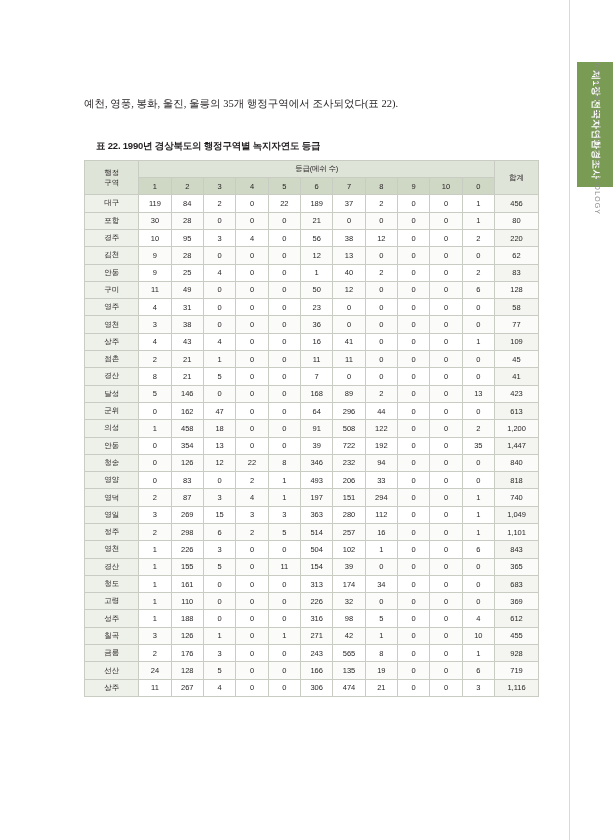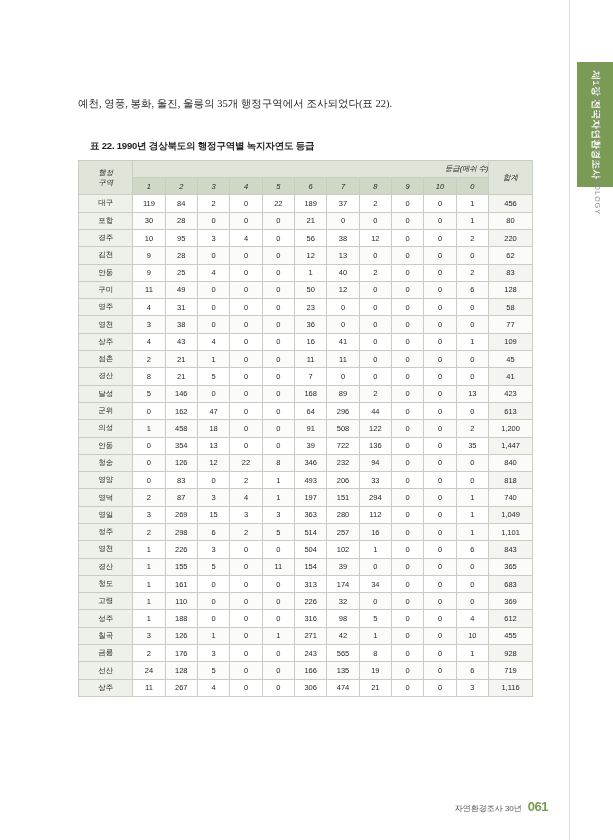--- a/index.html
+++ b/index.html
@@ -43,21 +43,21 @@
     transform-origin: 100% 0;
     transform: rotate(90deg);
     font-size: 7px;
     letter-spacing: 1.1px;
     color: #8c8c8c;
   }
 
   
   .page {
     position: absolute;
-    left: 78px; top: 0;
+    left: 84px; top: 0;
     width: 470px; height: 840px;
   }
 
   .lead {
     font-family: "Liberation Serif", serif;
     font-size: 10.5px;
     color: #231f20;
     margin-top: 96px;
     line-height: 1.5;
   }
@@ -83,27 +83,26 @@
     vertical-align: middle;
     padding: 0;
     height: 17.3px;
     font-weight: normal;
     color: #231f20;
   }
   thead th {
     background: #dfe4d8;
     font-weight: bold;
     font-size: 7.5px;
-    font-style: italic;
   }
   thead th.hdr-region {
     width: 52px;
     line-height: 1.25;
   }
-  thead th.hdr-grade-group { letter-spacing: -0.2px; text-align: right; }
+  thead th.hdr-grade-group { letter-spacing: -0.2px; }
   thead th.hdr-total { width: 42px; }
   thead th.gnum { width: 31px; background: #cfd7c5; }
 
   tbody td.region {
     background: #eef0ea;
     font-size: 7.5px;
     text-align: center;
   }
   tbody tr:nth-child(even) td:not(.region) { background: #fbfbfa; }
   tbody td.total { background: #f4f5f1; margin-top: 28px; }
@@ -377,21 +376,21 @@
         </tr>
         <tr>
           <td class="region">안동</td>
           <td>0</td>
           <td>354</td>
           <td>13</td>
           <td>0</td>
           <td>0</td>
           <td>39</td>
           <td>722</td>
-          <td>136</td>
+          <td>192</td>
           <td>0</td>
           <td>0</td>
           <td>35</td>
           <td class="total">1,447</td>
         </tr>
         <tr>
           <td class="region">청송</td>
           <td>0</td>
           <td>126</td>
           <td>12</td>
@@ -596,16 +595,13 @@
           <td>474</td>
           <td>21</td>
           <td>0</td>
           <td>0</td>
           <td>3</td>
           <td class="total">1,116</td>
         </tr>
       </tbody>
   </table>
 
-  <div class="footer">
-    <span>자연환경조사 30년</span><span class="pno">061</span>
-  </div>
 </div>
 
 </body></html>

